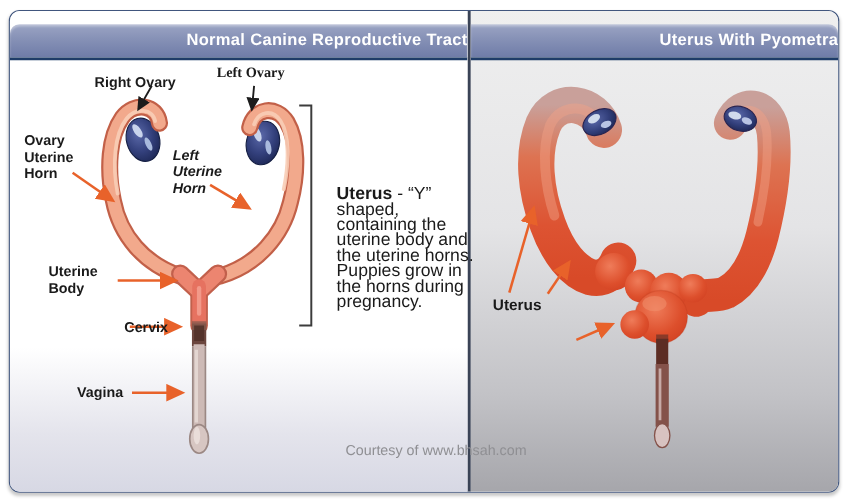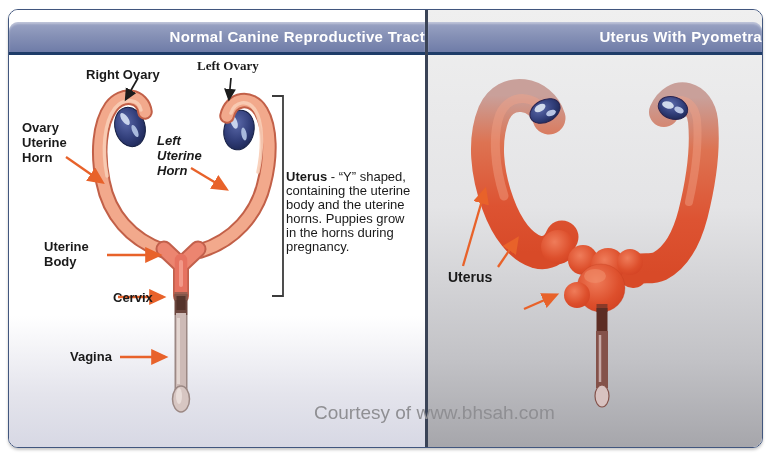--- a/index.html
+++ b/index.html
@@ -21,27 +21,27 @@
     background:linear-gradient(180deg,#9ba4c4 0%,#8691b6 45%,#6f7ca8 100%);
     border-bottom:3px solid #1e3c68;
     box-shadow:inset 0 2px 2px rgba(255,255,255,.35);
     color:#ffffff;font-weight:bold;font-size:15px;letter-spacing:.3px;margin-top:12px;
   }
   .hdr-left{border-radius:9px 0 0 0;}
   .hdr-right{border-radius:0 9px 0 0;}
   .art{position:absolute;left:0;top:0;pointer-events:none;}
   .lbl{position:absolute;font-weight:bold;font-size:13px;line-height:15px;white-space:pre-line;}
   .note{
-    position:absolute;left:286px;top:170px;width:126px;
-    font-size:13px;line-height:14px;font-weight:normal;
+    position:absolute;left:306px;top:170px;width:126px;
+    font-size:16px;line-height:14px;font-weight:normal;
   }
   .note b{font-weight:bold;}
   .pyo-label{position:absolute;left:448px;top:269px;font-size:13.5px;line-height:17px;white-space:pre-line;font-weight:normal;}
   .pyo-label .lead{font-weight:bold;font-size:14px;display:block;}
-  .courtesy{position:absolute;left:314px;top:402px;font-size:19px;color:#8f8f93;font-weight:normal;}
+  .courtesy{position:absolute;left:314px;top:402px;font-size:13px;color:#8f8f93;font-weight:normal;}
 </style>
 </head>
 <body>
 
 <div class="stage">
 
   <div class="frame">
     <div class="panel panel-left">
       <div class="hdr hdr-left">
         <span>Normal Canine Reproductive Tract</span>

